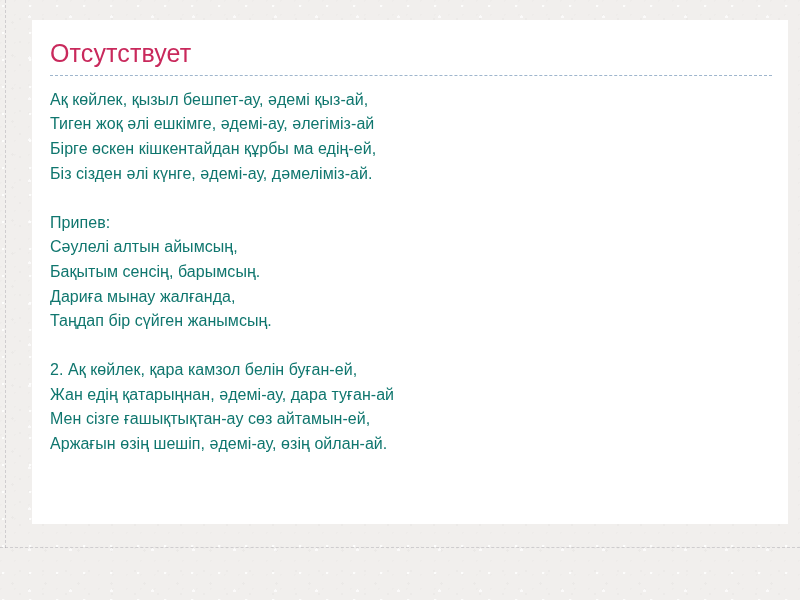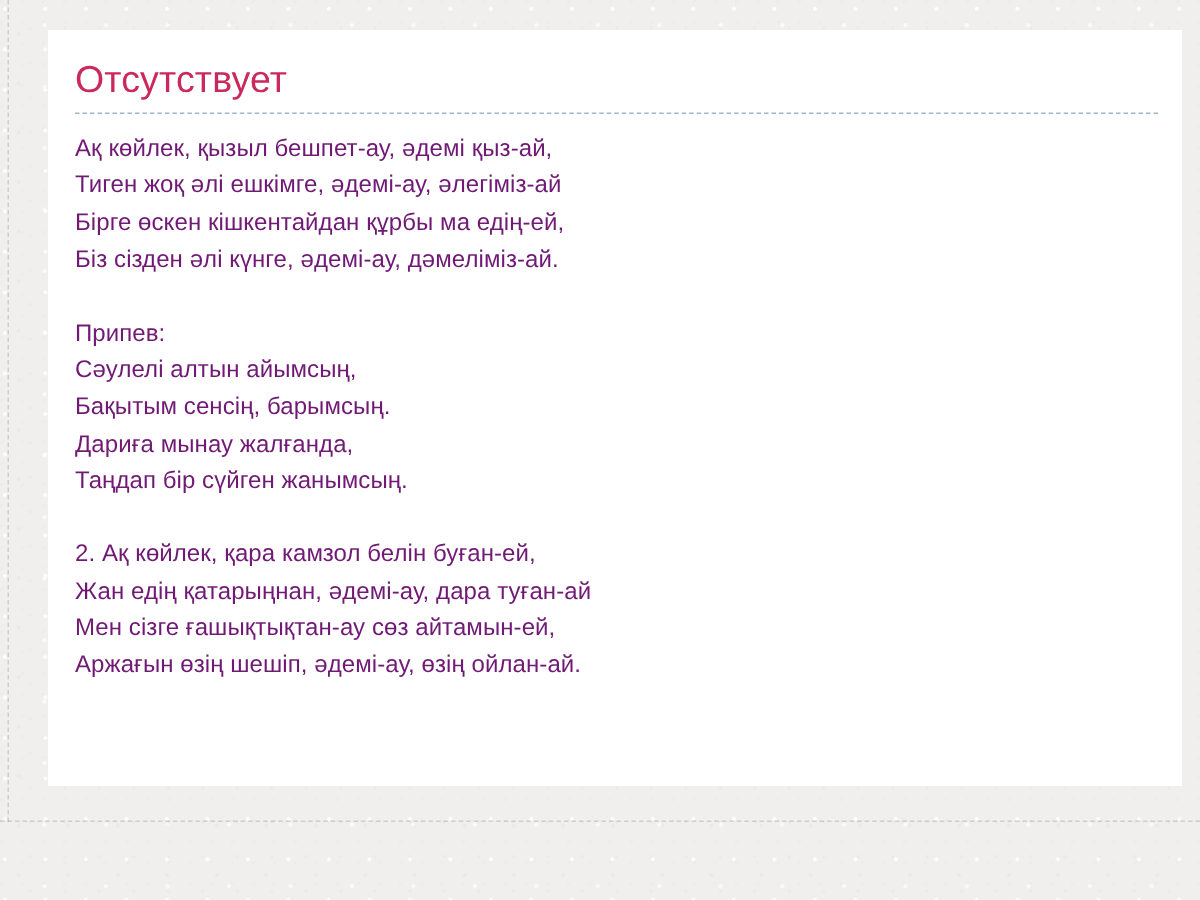--- a/index.html
+++ b/index.html
@@ -94,21 +94,21 @@
     height: 0;
     border: 0;
     border-top: 1px dashed #9fb6cd;
     width: 722px;
   }
 
   .lyrics {
     margin: 12px 0 0 0;
     font-size: 16px;
     line-height: 24.6px;
-    color: #701a75;
+    color: #0f766e;
     white-space: pre-wrap;
     letter-spacing: 0.05px;
     font-family: "Liberation Sans", "DejaVu Sans", sans-serif;
   }
   .stanza {
     margin: 0;
   }
   .stanza-gap {
     height: 24.6px;
   }

